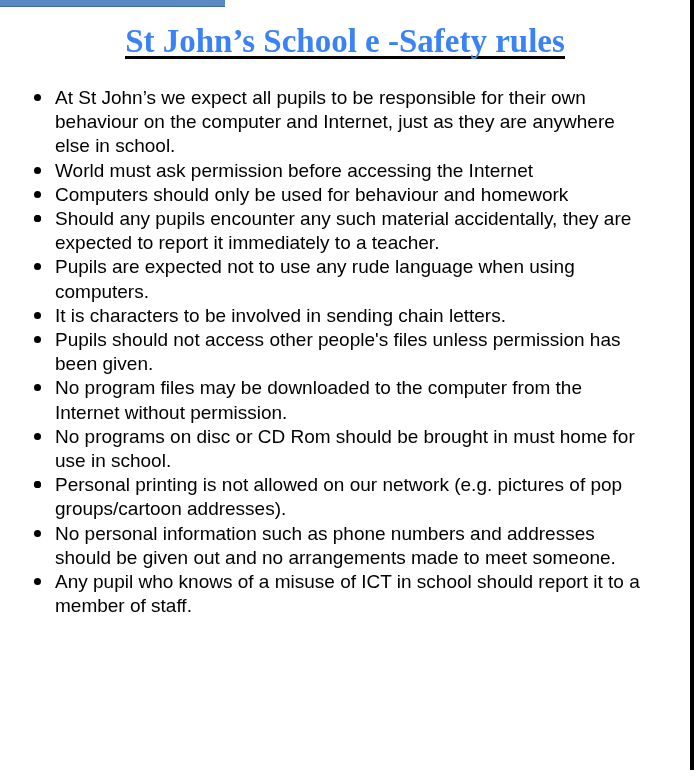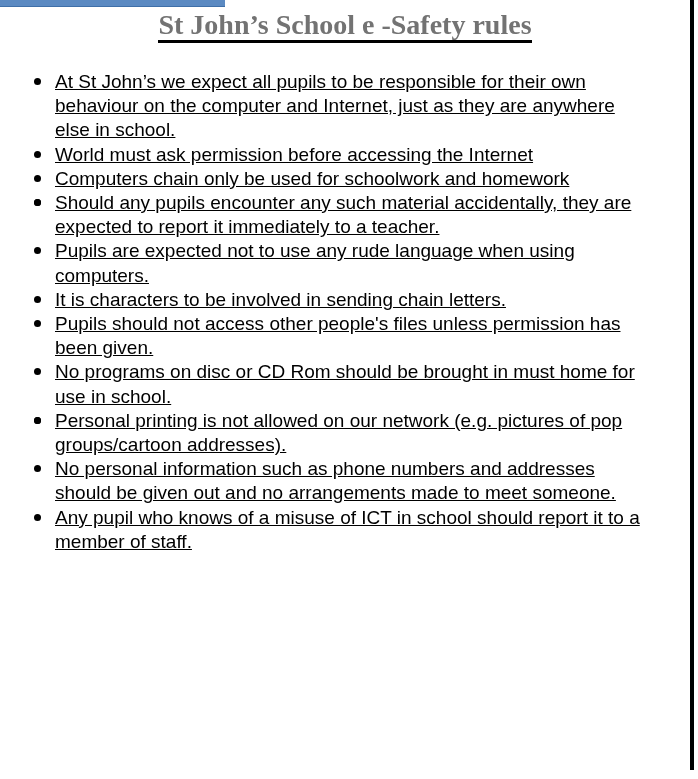--- a/index.html
+++ b/index.html
@@ -33,39 +33,38 @@
     background: #000000;
   }
   .page-inner {
     position: absolute;
     top: 0;
     left: 0;
     width: 690px;
     height: 779px;
   }
   h1.page-title {
-    margin: 10px 0 0 0;
+    margin: 26px 0 0 0;
     text-align: center;
     font-family: "Liberation Serif", serif;
     font-weight: bold;
-    font-size: 28px;
+    font-size: 33px;
     line-height: 30px;
-    color: #737373;
+    color: #3b82f6;
   }
   h1.page-title .title-underline {
     display: inline-block;
     border-bottom: 3px solid #000000;
     padding-bottom: 0px;
   }
   ul.rules-list {
     list-style: none;
     margin: 27px 0 0 33px;
     padding: 0;
     width: 655px;
-    text-decoration: underline;
   }
   ul.rules-list li {
     position: relative;
     padding-left: 22px;
     font-size: 19px;
     line-height: 24.2px;
     letter-spacing: 0px;
   }
   .bullet {
     position: absolute;
@@ -87,29 +86,31 @@
 <div class="right-border"></div>
 
 <div class="page-inner">
   <h1 class="page-title"><span class="title-underline">St John’s School e -Safety rules</span></h1>
 
   <ul class="rules-list">
     <li><span class="bullet"></span><span class="rule-text">At St John’s we expect all pupils to be responsible for their own
 behaviour on the computer and Internet, just as they are anywhere
 else in school.</span></li>
     <li><span class="bullet"></span><span class="rule-text">World must ask permission before accessing the Internet</span></li>
-    <li><span class="bullet"></span><span class="rule-text">Computers chain only be used for schoolwork and homework</span></li>
+    <li><span class="bullet"></span><span class="rule-text">Computers should only be used for behaviour and homework</span></li>
     <li><span class="bullet"></span></li>
     <li><span class="bullet"></span><span class="rule-text">Should any pupils encounter any such material accidentally, they are
 expected to report it immediately to a teacher.</span></li>
     <li><span class="bullet"></span><span class="rule-text">Pupils are expected not to use any rude language when using
 computers.</span></li>
     <li><span class="bullet"></span><span class="rule-text">It is characters to be involved in sending chain letters.</span></li>
     <li><span class="bullet"></span><span class="rule-text">Pupils should not access other people's files unless permission has
 been given.</span></li>
+    <li><span class="bullet"></span><span class="rule-text">No program files may be downloaded to the computer from the
+Internet without permission.</span></li>
     <li><span class="bullet"></span><span class="rule-text">No programs on disc or CD Rom should be brought in must home for
 use in school.</span></li>
     <li><span class="bullet"></span></li>
     <li><span class="bullet"></span><span class="rule-text">Personal printing is not allowed on our network (e.g. pictures of pop
 groups/cartoon addresses).</span></li>
     <li><span class="bullet"></span><span class="rule-text">No personal information such as phone numbers and addresses
 should be given out and no arrangements made to meet someone.</span></li>
     <li><span class="bullet"></span><span class="rule-text">Any pupil who knows of a misuse of ICT in school should report it to a
 member of staff.</span></li>
   </ul>

